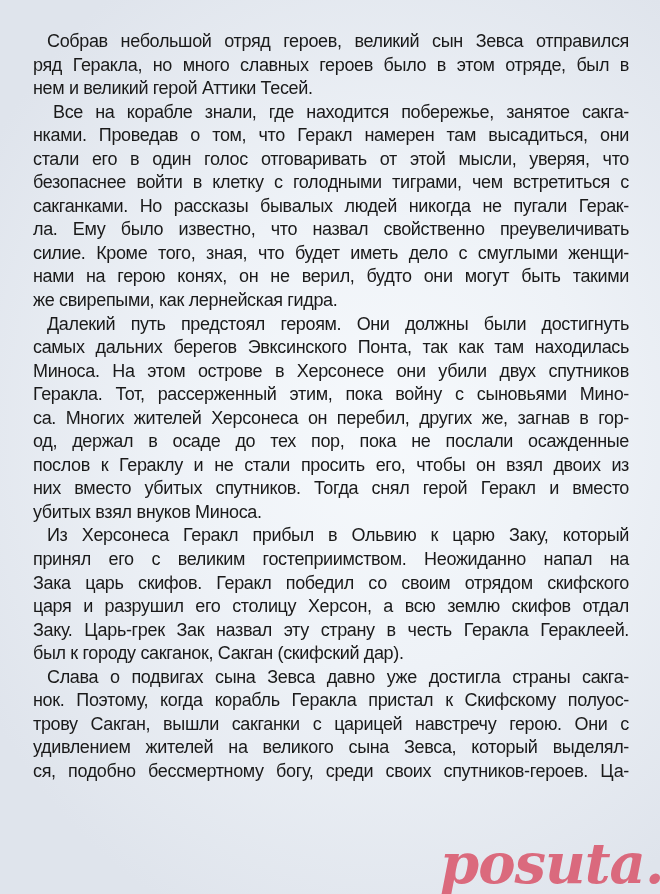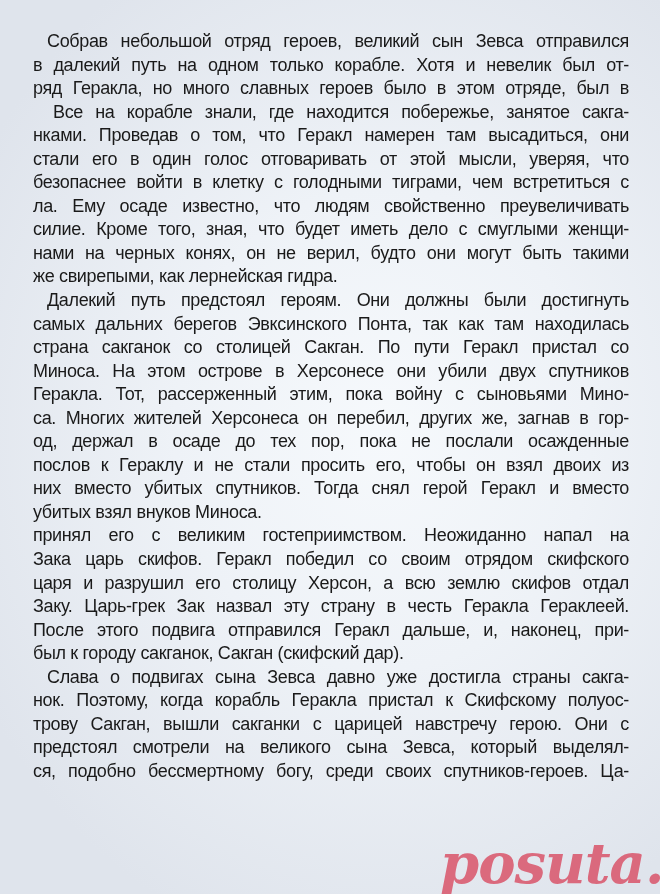--- a/index.html
+++ b/index.html
@@ -53,60 +53,60 @@
       pointer-events: none;
     }
   </style>
 </head>
 <body>
 
 <div class="page">
 
   <div class="paragraph">
     <div class="line justify indent">Собрав небольшой отряд героев, великий сын Зевса отправился</div>
-    <div class="line justify">в далекий путь на одном только корабле. Хотя и невелик был от-</div>
     <div class="line justify">ряд Геракла, но много славных героев было в этом отряде, был в</div>
+    <div class="line">нем и великий герой Аттики Тесей.</div>
   </div>
 
   <div class="paragraph">
     <div class="line justify indent-small">Все на корабле знали, где находится побережье, занятое сакга-</div>
     <div class="line justify">нками. Проведав о том, что Геракл намерен там высадиться, они</div>
     <div class="line justify">стали его в один голос отговаривать от этой мысли, уверяя, что</div>
     <div class="line justify">безопаснее войти в клетку с голодными тиграми, чем встретиться с</div>
-    <div class="line justify">ла. Ему осаде известно, что людям свойственно преувеличивать</div>
+    <div class="line justify">сакганками. Но рассказы бывалых людей никогда не пугали Герак-</div>
+    <div class="line justify">ла. Ему было известно, что назвал свойственно преувеличивать</div>
     <div class="line justify">силие. Кроме того, зная, что будет иметь дело с смуглыми женщи-</div>
-    <div class="line justify">нами на черных конях, он не верил, будто они могут быть такими</div>
+    <div class="line justify">нами на герою конях, он не верил, будто они могут быть такими</div>
     <div class="line">же свирепыми, как лернейская гидра.</div>
   </div>
 
   <div class="paragraph">
     <div class="line justify indent">Далекий путь предстоял героям. Они должны были достигнуть</div>
     <div class="line justify">самых дальних берегов Эвксинского Понта, так как там находилась</div>
-    <div class="line justify">страна сакганок со столицей Сакган. По пути Геракл пристал со</div>
     <div class="line justify">Миноса. На этом острове в Херсонесе они убили двух спутников</div>
     <div class="line justify">Геракла. Тот, рассерженный этим, пока войну с сыновьями Мино-</div>
     <div class="line justify">са. Многих жителей Херсонеса он перебил, других же, загнав в гор-</div>
     <div class="line justify">од, держал в осаде до тех пор, пока не послали осажденные</div>
     <div class="line justify">послов к Гераклу и не стали просить его, чтобы он взял двоих из</div>
     <div class="line justify">них вместо убитых спутников. Тогда снял герой Геракл и вместо</div>
     <div class="line">убитых взял внуков Миноса.</div>
   </div>
 
   <div class="paragraph">
+    <div class="line justify indent">Из Херсонеса Геракл прибыл в Ольвию к царю Заку, который</div>
     <div class="line justify">принял его с великим гостеприимством. Неожиданно напал на</div>
     <div class="line justify">Зака царь скифов. Геракл победил со своим отрядом скифского</div>
     <div class="line justify">царя и разрушил его столицу Херсон, а всю землю скифов отдал</div>
     <div class="line justify">Заку. Царь-грек Зак назвал эту страну в честь Геракла Гераклеей.</div>
-    <div class="line justify">После этого подвига отправился Геракл дальше, и, наконец, при-</div>
     <div class="line">был к городу сакганок, Сакган (скифский дар).</div>
   </div>
 
   <div class="paragraph">
     <div class="line justify indent">Слава о подвигах сына Зевса давно уже достигла страны сакга-</div>
     <div class="line justify">нок. Поэтому, когда корабль Геракла пристал к Скифскому полуос-</div>
     <div class="line justify">трову Сакган, вышли сакганки с царицей навстречу герою. Они с</div>
-    <div class="line justify">предстоял смотрели на великого сына Зевса, который выделял-</div>
+    <div class="line justify">удивлением жителей на великого сына Зевса, который выделял-</div>
     <div class="line justify">ся, подобно бессмертному богу, среди своих спутников-героев. Ца-</div>
 
   </div>
 </div>
 
 <div class="watermark">posuta.ru</div>
 
 </body></html>

